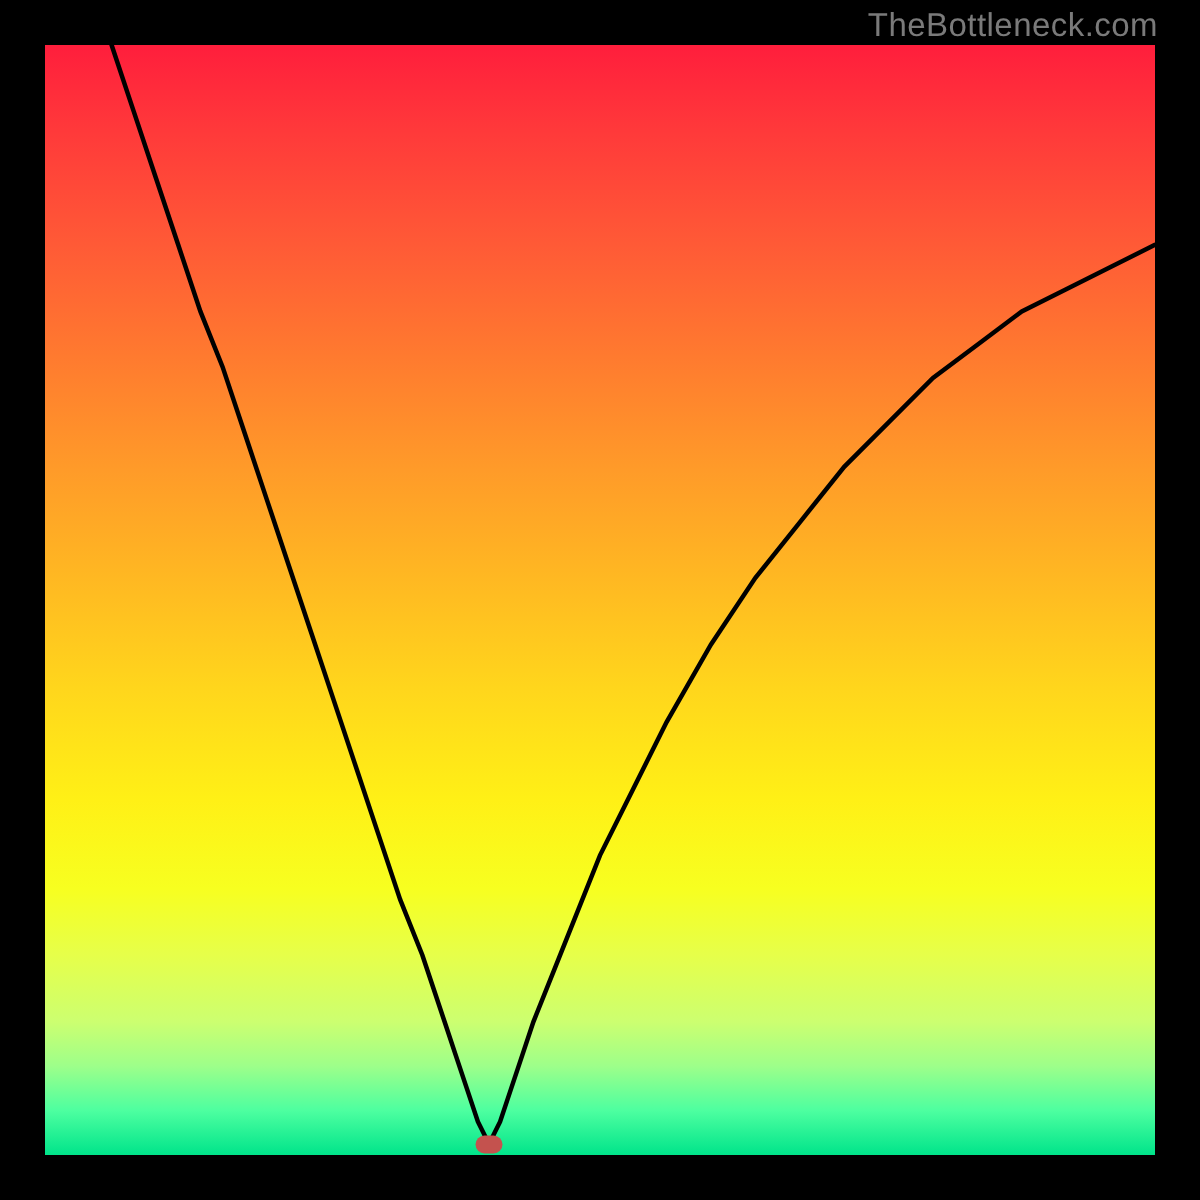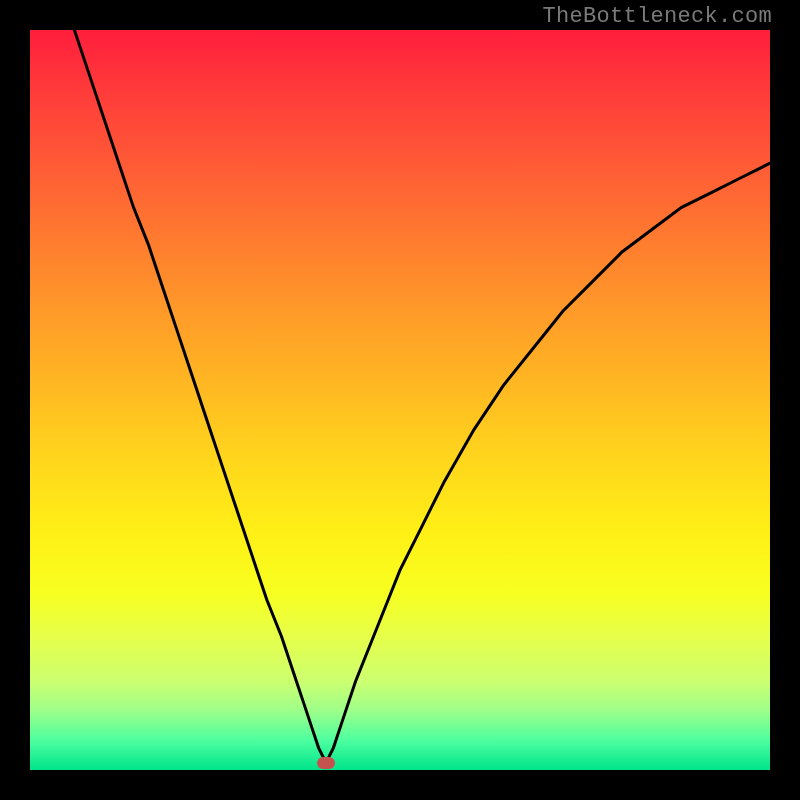--- a/index.html
+++ b/index.html
@@ -9,21 +9,20 @@
     height: 800px;
     overflow: hidden;
     background: #000;
     font-family: Arial, Helvetica, sans-serif;
   }
   .frame {
     position: relative;
     width: 794px;
     height: 800px;
     background: #000;
-    font-family: Liberation Mono, monospace;
   }
   .plot-area {
     position: absolute;
     left: 30px;
     top: 30px;
     width: 740px;
     height: 740px;
     background: linear-gradient(
       to bottom,
       #ff1e3c 0%,

